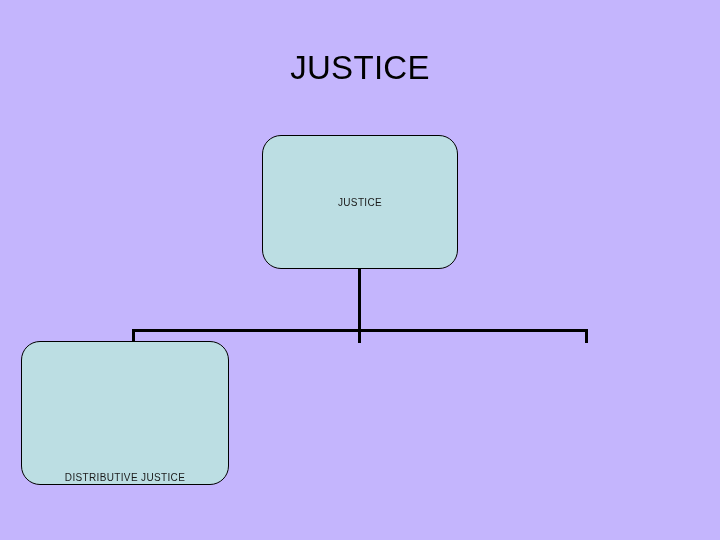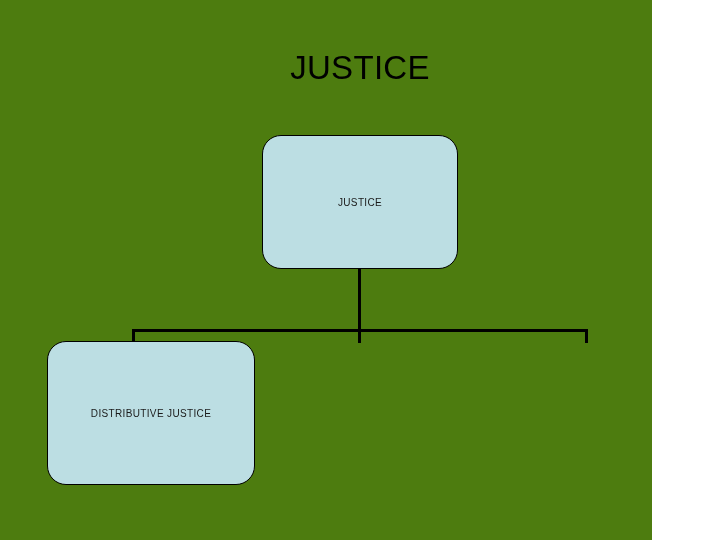--- a/index.html
+++ b/index.html
@@ -7,23 +7,23 @@
     margin: 0;
     padding: 0;
     background: #ffffff;
   }
   body {
     font-family: "Liberation Sans", sans-serif;
     -webkit-font-smoothing: antialiased;
   }
   #slide {
     position: relative;
-    width: 652px;
+    width: 720px;
     height: 540px;
-    background: #4d7c0f;
+    background: #c4b5fd;
     overflow: hidden;
   }
 
   
   .slide-title {
     position: absolute;
     left: 0;
     top: 48px;
     width: 720px;
     text-align: center;
@@ -51,21 +51,21 @@
     font-size: 10px;
     line-height: 13px;
     color: #1a1a1a;
     text-align: center;
     letter-spacing: 0.35px;
     white-space: nowrap;
     padding: 0 6px;
   }
 
   .node-root   { left: 262px; top: 135px; width: 196px; height: 134px; }
-  .node-left   { left: 47px;  top: 341px; width: 208px; height: 144px; }
+  .node-left   { left: 21px;  top: 341px; width: 208px; height: 144px; align-items: flex-end; }
   .node-center { left: 262px; top: 341px; width: 196px; height: 144px; }
   .node-right  { left: 490px; top: 341px; width: 195px; height: 144px; }
 
   
   .conn {
     position: absolute;
     background: #000000;
     z-index: 1;
   }
   

